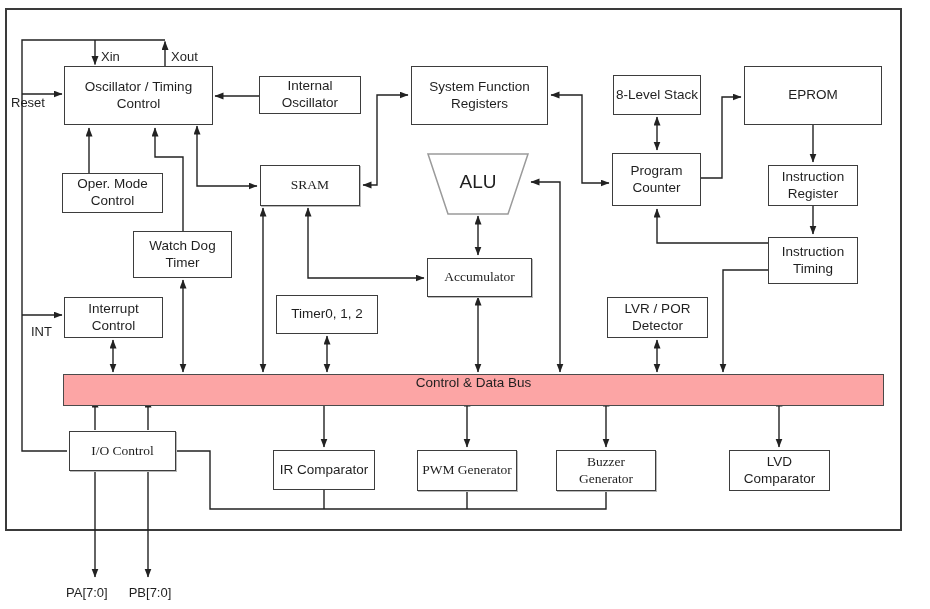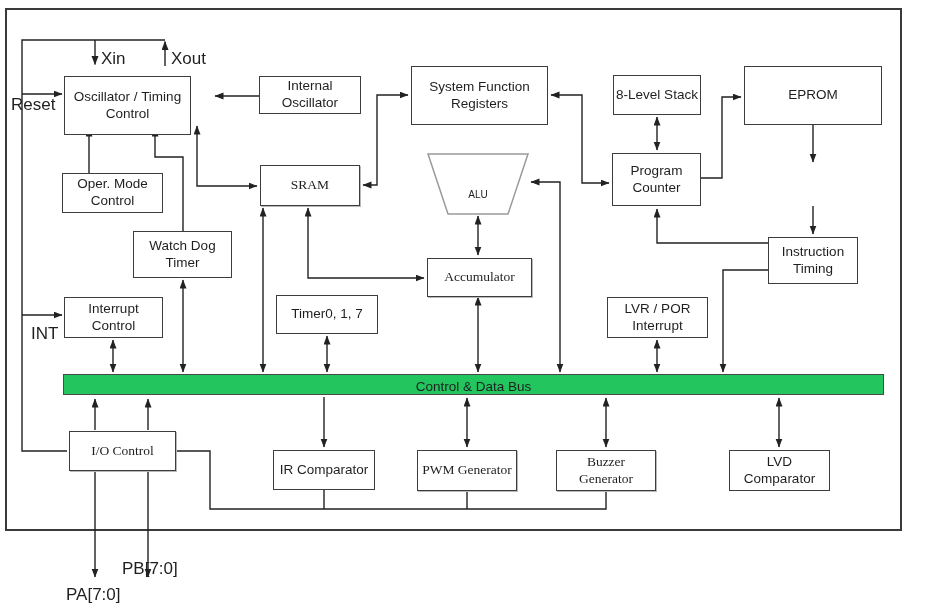--- a/index.html
+++ b/index.html
@@ -12,30 +12,30 @@
     border:2px solid #3a3a3a;box-sizing:border-box;z-index:0;background:transparent;
   }
   #wires{position:absolute;left:0;top:0;width:930px;height:609px;z-index:1;}
   .box{
     position:absolute;background:#ffffff;border:1.6px solid #3d3d3d;box-sizing:border-box;
     display:flex;align-items:center;justify-content:center;text-align:center;
     font-size:13.5px;line-height:1.25;z-index:2;padding:1px 2px;
   }
   .shadow{box-shadow:1px 1px 0 #b9b9b9;font-family:Liberation Serif, serif;}
   #bus{
-    position:absolute;left:63px;top:374px;width:821px;height:21px;background:#22c55e;
-    border:1.5px solid #4a4a4a;box-sizing:border-box;display:flex;align-items:flex-end;
+    position:absolute;left:63px;top:374px;width:821px;height:32px;background:#fca5a5;
+    border:1.5px solid #4a4a4a;box-sizing:border-box;display:flex;align-items:flex-start;
     justify-content:center;font-size:13.5px;z-index:2;
   }
   .pin{
-    position:absolute;font-size:17px;z-index:3;white-space:nowrap;
+    position:absolute;font-size:13px;z-index:3;white-space:nowrap;
   }
   #alu-label{
-    position:absolute;left:428px;top:164px;width:100px;height:60px;display:flex;
-    align-items:center;justify-content:center;font-size:10px;z-index:2;
+    position:absolute;left:428px;top:152px;width:100px;height:60px;display:flex;
+    align-items:center;justify-content:center;font-size:19px;z-index:2;
   }
 </style>
 </head>
 <body>
 
 <div id="stage">
 
   <div id="frame"></div>
 
   <svg id="wires" viewBox="0 0 930 609" xmlns="http://www.w3.org/2000/svg" fill="none" stroke="#222222" stroke-width="1.4">
@@ -84,21 +84,21 @@
     <path d="M779,398 V447" marker-start="url(#ah)" marker-end="url(#ah)"></path>
 
     <path d="M169,451 H210 V509 H606 V492"></path>
     <path d="M324,490 V509"></path>
     <path d="M467,491 V509"></path>
 
     <path d="M95,471 V577" marker-end="url(#ah)"></path>
     <path d="M148,471 V577" marker-end="url(#ah)"></path>
   </svg>
 
-  <div class="box" style="left:64px;top:76px;width:127px;height:59px">
+  <div class="box" style="left:64px;top:66px;width:149px;height:59px">
       <span>Oscillator / Timing Control</span>
     </div>
   <div class="box" style="left:259px;top:76px;width:102px;height:38px">
       <span>Internal Oscillator</span>
     </div>
   <div class="box" style="left:411px;top:66px;width:137px;height:59px">
       <span>System Function Registers</span>
     </div>
   <div class="box" style="left:613px;top:75px;width:88px;height:40px">
       <span>8-Level Stack</span>
@@ -112,39 +112,42 @@
     </div>
   <div class="box shadow" style="left:260px;top:165px;width:100px;height:41px">
       <span>SRAM</span>
     </div>
   <div id="alu-label">
       <span>ALU</span>
     </div>
   <div class="box" style="left:612px;top:153px;width:89px;height:53px">
       <span>Program Counter</span>
     </div>
+  <div class="box" style="left:768px;top:165px;width:90px;height:41px">
+      <span>Instruction Register</span>
+    </div>
 
   <div class="box" style="left:133px;top:231px;width:99px;height:47px">
       <span>Watch Dog Timer</span>
     </div>
   <div class="box shadow" style="left:427px;top:258px;width:105px;height:39px">
       <span>Accumulator</span>
     </div>
   <div class="box" style="left:768px;top:237px;width:90px;height:47px">
       <span>Instruction Timing</span>
     </div>
 
   <div class="box" style="left:64px;top:297px;width:99px;height:41px">
       <span>Interrupt Control</span>
     </div>
   <div class="box" style="left:276px;top:295px;width:102px;height:39px">
-      <span>Timer0, 1, 7</span>
+      <span>Timer0, 1, 2</span>
     </div>
   <div class="box" style="left:607px;top:297px;width:101px;height:41px">
-      <span>LVR / POR Interrupt</span>
+      <span>LVR / POR Detector</span>
     </div>
 
   <div id="bus">
       <span>Control &amp; Data Bus</span>
     </div>
 
   <div class="box shadow" style="left:69px;top:431px;width:107px;height:40px">
       <span>I/O Control</span>
     </div>
   <div class="box" style="left:273px;top:450px;width:102px;height:40px">
@@ -158,15 +161,15 @@
     </div>
   <div class="box" style="left:729px;top:450px;width:101px;height:41px">
       <span>LVD Comparator</span>
     </div>
 
   <div class="pin" style="left:101px;top:49px">Xin</div>
   <div class="pin" style="left:171px;top:49px">Xout</div>
   <div class="pin" style="left:11px;top:95px">Reset</div>
   <div class="pin" style="left:31px;top:324px">INT</div>
   <div class="pin" style="left:66px;top:585px;width:56px;text-align:left">PA[7:0]</div>
-  <div class="pin" style="left:122px;top:559px;width:56px;">PB[7:0]</div>
+  <div class="pin" style="left:122px;top:585px;width:56px;text-align:center">PB[7:0]</div>
 
 </div>
 
 </body></html>

